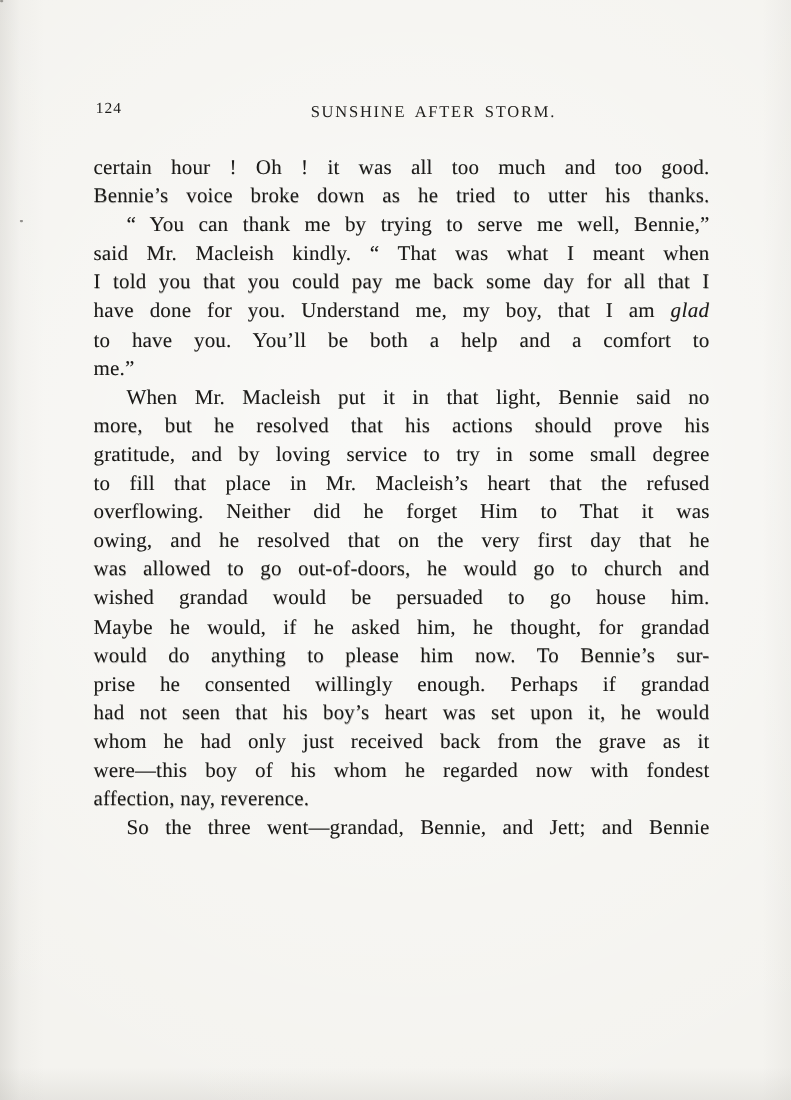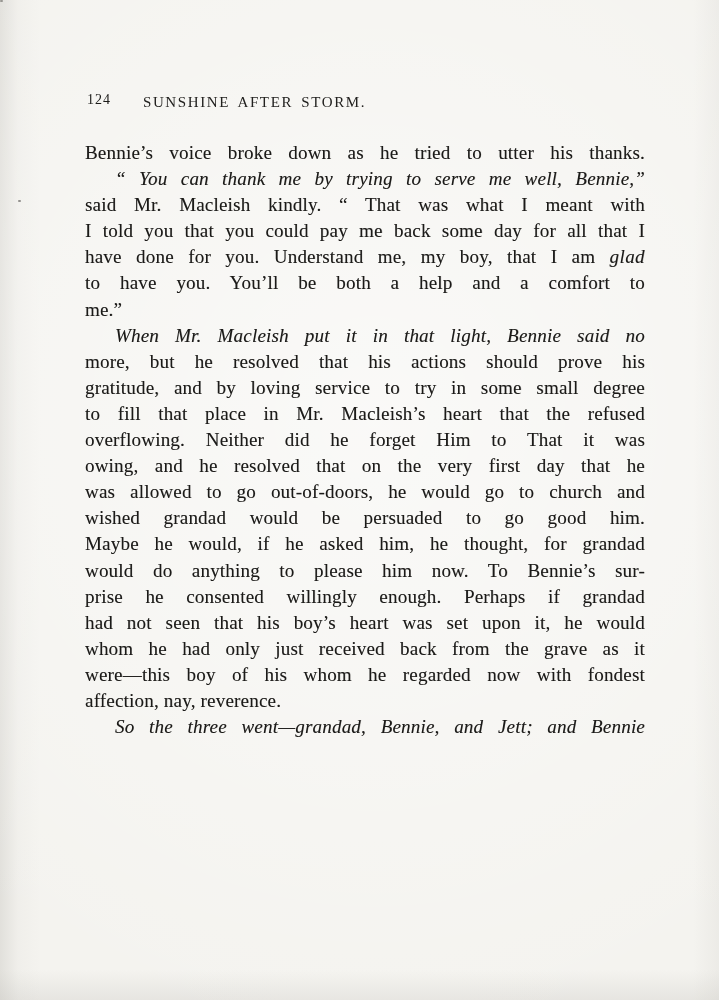--- a/index.html
+++ b/index.html
@@ -38,21 +38,21 @@
     top: 0;
     font-size: 14px;
     letter-spacing: 1px;
     color: #1b1a18;
   }
   .running-title {
     position: absolute;
     left: 0;
     right: 0;
     top: 2px;
-    text-align: left;
+    text-align: center;
     font-size: 15px;
     letter-spacing: 1.6px;
     word-spacing: 3px;
     color: #22211f;
     text-indent: 58px; 
   }
   .page-body {
     position: absolute;
     left: 85px;
     top: 140px;
@@ -67,21 +67,20 @@
     white-space: normal;
     overflow: hidden;
     text-shadow: 0.3px 0.3px 0 rgba(27,26,24,0.35);
   }
   .line.justify {
     text-align: justify;
     text-align-last: justify;
   }
   .line.indent {
     text-indent: 30px;
-    font-style: italic;
   }
   .line i {
     letter-spacing: 0.4px;
   }
   .specks {
     position: absolute;
     left: 0; top: 0;
     width: 3px; height: 2px;
     background: rgba(60,58,54,0.45);
     border-radius: 1px;
@@ -100,35 +99,36 @@
 
 <div class="scan-page">
   <div class="specks"></div>
 
   <div class="page-header">
     <span class="page-number">124</span>
     <span class="running-title">SUNSHINE AFTER STORM.</span>
   </div>
 
   <div class="page-body">
+      <div class="line justify"><span>certain hour !  Oh !  it was all too much and too good.</span></div>
       <div class="line justify"><span>Bennie’s voice broke down as he tried to utter his thanks.</span></div>
       <div class="line justify indent"><span>“ You can thank me by trying to serve me well, Bennie,”</span></div>
-      <div class="line justify"><span>said Mr. Macleish kindly.  “ That was what I meant with</span></div>
+      <div class="line justify"><span>said Mr. Macleish kindly.  “ That was what I meant when</span></div>
       <div class="line justify"><span>I told you that you could pay me back some day for all that I</span></div>
       <div class="line justify"><span>have done for you.  Understand me, my boy, that I am </span><i>glad</i></div>
       <div class="line justify"><span>to have you.  You’ll be both a help and a comfort to</span></div>
       <div class="line"><span>me.”</span></div>
       <div class="line justify indent"><span>When Mr. Macleish put it in that light, Bennie said no</span></div>
       <div class="line justify"><span>more, but he resolved that his actions should prove his</span></div>
       <div class="line justify"><span>gratitude, and by loving service to try in some small degree</span></div>
       <div class="line justify"><span>to fill that place in Mr. Macleish’s heart that the refused</span></div>
       <div class="line justify"><span>overflowing.  Neither did he forget Him to That it was</span></div>
       <div class="line justify"><span>owing, and he resolved that on the very first day that he</span></div>
       <div class="line justify"><span>was allowed to go out-of-doors, he would go to church and</span></div>
-      <div class="line justify"><span>wished grandad would be persuaded to go good him.</span></div>
+      <div class="line justify"><span>wished grandad would be persuaded to go house him.</span></div>
       <div class="line justify"><span>Maybe he would, if he asked him, he thought, for grandad</span></div>
       <div class="line justify"><span>would do anything to please him now.  To Bennie’s sur-</span></div>
       <div class="line justify"><span>prise he consented willingly enough.  Perhaps if grandad</span></div>
       <div class="line justify"><span>had not seen that his boy’s heart was set upon it, he would</span></div>
       <div class="line justify"><span>whom he had only just received back from the grave as it</span></div>
       <div class="line justify"><span>were—this boy of his whom he regarded now with fondest</span></div>
       <div class="line"><span>affection, nay, reverence.</span></div>
       <div class="line justify indent"><span>So the three went—grandad, Bennie, and Jett; and Bennie</span></div>
     </div>
 </div>

